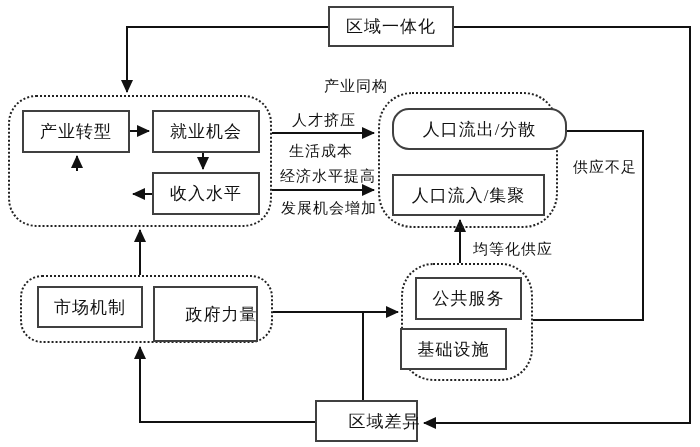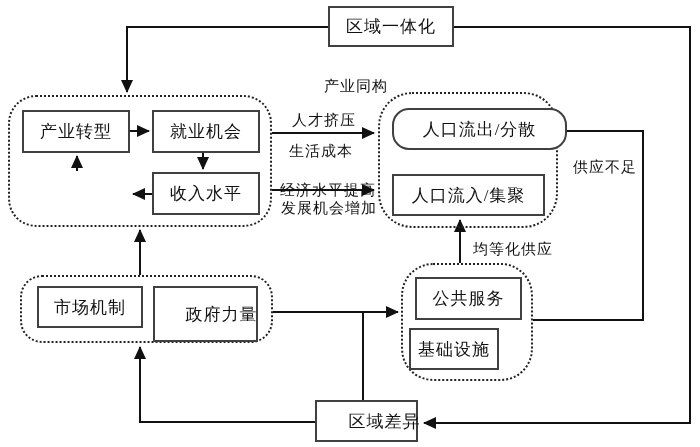--- a/index.html
+++ b/index.html
@@ -92,25 +92,25 @@
   <div class="node" style="left:152px; top:110px; width:108px; height:43px;">就业机会</div>
   <div class="node" style="left:152px; top:172px; width:108px; height:43px;">收入水平</div>
 
   <div class="node" style="left:392px; top:108px; width:175px; height:42px;border-radius:17px;">人口流出/分散</div>
   <div class="node" style="left:392px; top:174px; width:153px; height:42px;">人口流入/集聚</div>
 
   <div class="node" style="left:37px; top:286px; width:106px; height:42px;">市场机制</div>
   <div class="node" style="left:153px; top:286px; width:105px; height:56px;padding-left:32px;">政府力量</div>
 
   <div class="node" style="left:415px; top:277px; width:107px; height:43px;">公共服务</div>
-  <div class="node" style="left:409px; top:328px; width:90px; height:42px;">基础设施</div>
+  <div class="node" style="left:400px; top:328px; width:107px; height:42px;">基础设施</div>
 
   <div class="node" style="left:315px; top:400px; width:103px; height:42px;padding-left:36px;">区域差异</div>
 
   <div class="edge-label" style="left:322px; top:86px;margin-left:34px;">产业同构</div>
   <div class="edge-label" style="left:324px; top:120px;">人才挤压</div>
   <div class="edge-label" style="left:321px; top:151px;">生活成本</div>
-  <div class="edge-label" style="left:328px; top:176px;margin-top:14px;">经济水平提高</div>
+  <div class="edge-label" style="left:328px; top:176px;">经济水平提高</div>
   <div class="edge-label" style="left:329px; top:208px;text-align:center;">发展机会增加</div>
   <div class="edge-label" style="left:605px; top:167px;">供应不足</div>
   <div class="edge-label" style="left:513px; top:249px;">均等化供应</div>
 
 </div>
 
 </body></html>

